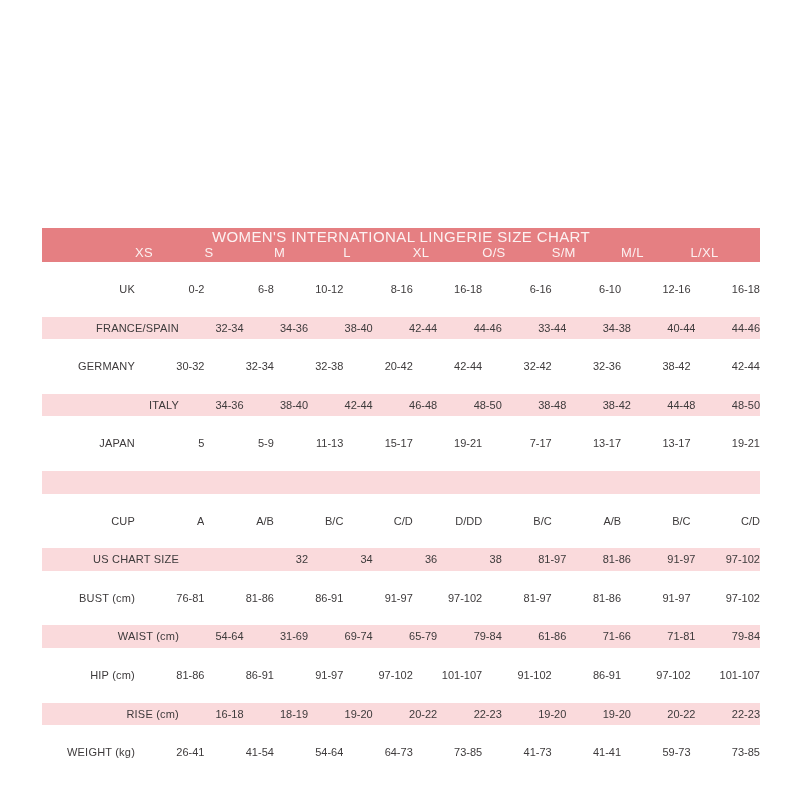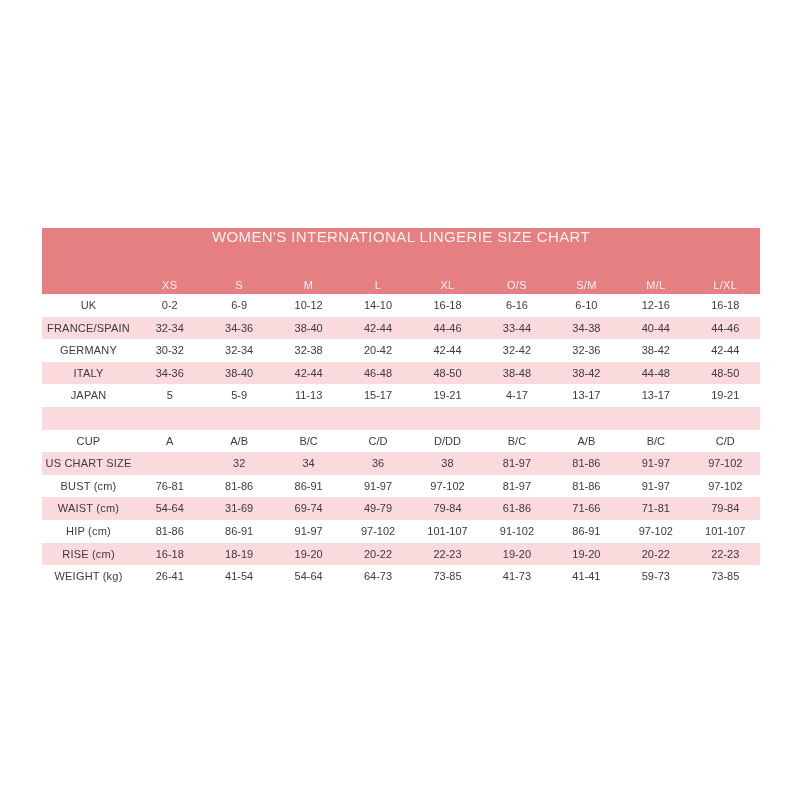--- a/index.html
+++ b/index.html
@@ -33,37 +33,37 @@
     text-align: center;
     color: var(--header-text, #fcf1f1);
     font-size: 15px;
     letter-spacing: 0.4px;
   }
   .cols {
     display: grid;
     grid-template-columns: 93px repeat(9, 1fr);
     height: 17px;
     line-height: 16px;
-    text-align: center;
     color: var(--header-text, #fcf1f1);
-    font-size: 11px;
+    font-size: 13px;
     letter-spacing: 0.3px;
-    margin-top: 32px;
   }
   .row {
     display: grid;
     grid-template-columns: 93px repeat(9, 1fr);
     height: 22.6px;
     line-height: 22.6px;
-    text-align: center;
+    text-align: right;
     color: var(--body-text, #3d3a3b);
     font-size: 11px;
+    margin-top: 16px;
   }
   .row.alt {
     background: var(--alt-row-bg, #fadadc);
+    padding-left: 44px;
   }
   .cell, .hcell {
     overflow: hidden;
     white-space: nowrap;
   }
   .cell.label {
     letter-spacing: 0.2px;
   }
 </style>
 </head>
@@ -83,23 +83,23 @@
           <div class="hcell">O/S</div>
           <div class="hcell">S/M</div>
           <div class="hcell">M/L</div>
           <div class="hcell">L/XL</div>
         </div>
     </div>
     <div id="table-body">
         <div class="row">
           <div class="cell label">UK</div>
           <div class="cell">0-2</div>
-          <div class="cell">6-9</div>
+          <div class="cell">6-8</div>
           <div class="cell">10-12</div>
-          <div class="cell">14-10</div>
+          <div class="cell">8-16</div>
           <div class="cell">16-18</div>
           <div class="cell">6-16</div>
           <div class="cell">6-10</div>
           <div class="cell">12-16</div>
           <div class="cell">16-18</div>
         </div>
         <div class="row alt">
           <div class="cell label">FRANCE/SPAIN</div>
           <div class="cell">32-34</div>
           <div class="cell">34-36</div>
@@ -135,21 +135,21 @@
           <div class="cell">44-48</div>
           <div class="cell">48-50</div>
         </div>
         <div class="row">
           <div class="cell label">JAPAN</div>
           <div class="cell">5</div>
           <div class="cell">5-9</div>
           <div class="cell">11-13</div>
           <div class="cell">15-17</div>
           <div class="cell">19-21</div>
-          <div class="cell">4-17</div>
+          <div class="cell">7-17</div>
           <div class="cell">13-17</div>
           <div class="cell">13-17</div>
           <div class="cell">19-21</div>
         </div>
         <div class="row alt">
           <div class="cell label"></div>
           <div class="cell"></div>
           <div class="cell"></div>
           <div class="cell"></div>
           <div class="cell"></div>
@@ -193,21 +193,21 @@
           <div class="cell">81-97</div>
           <div class="cell">81-86</div>
           <div class="cell">91-97</div>
           <div class="cell">97-102</div>
         </div>
         <div class="row alt">
           <div class="cell label">WAIST (cm)</div>
           <div class="cell">54-64</div>
           <div class="cell">31-69</div>
           <div class="cell">69-74</div>
-          <div class="cell">49-79</div>
+          <div class="cell">65-79</div>
           <div class="cell">79-84</div>
           <div class="cell">61-86</div>
           <div class="cell">71-66</div>
           <div class="cell">71-81</div>
           <div class="cell">79-84</div>
         </div>
         <div class="row">
           <div class="cell label">HIP (cm)</div>
           <div class="cell">81-86</div>
           <div class="cell">86-91</div>

